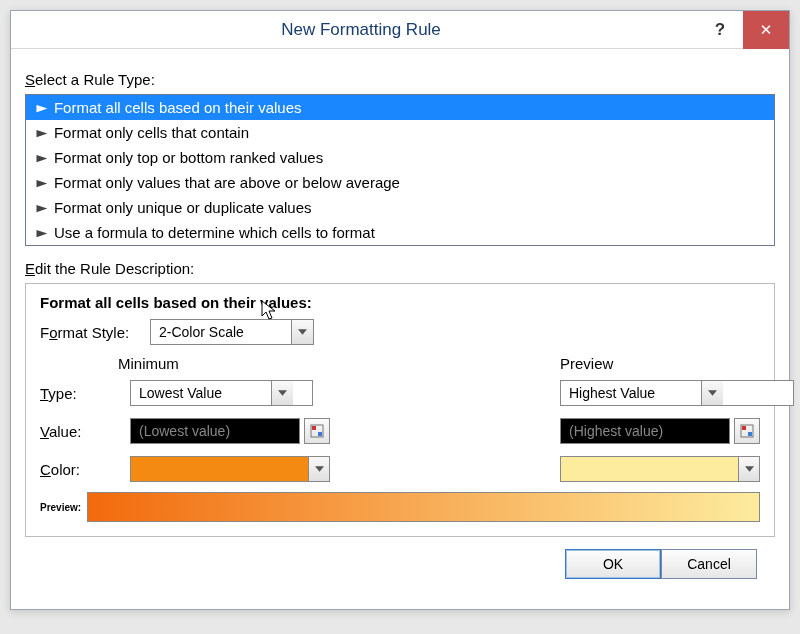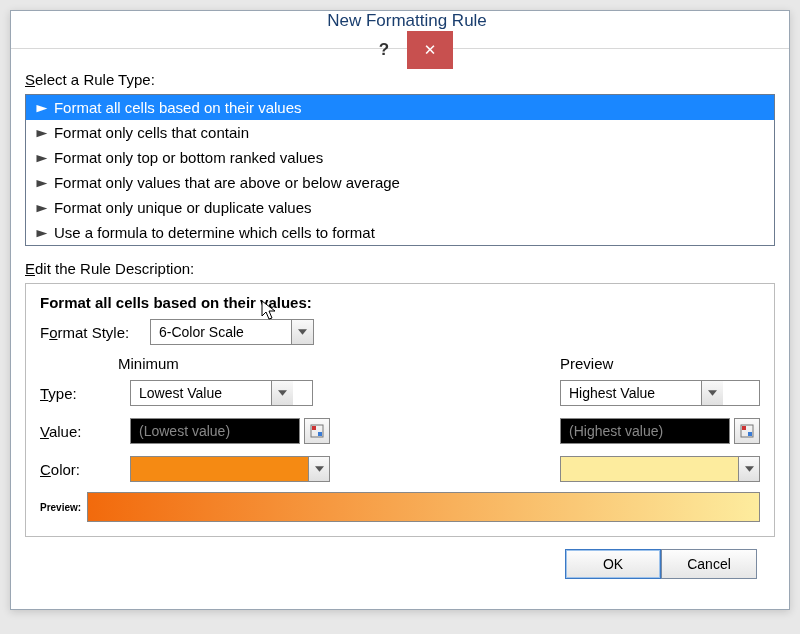--- a/index.html
+++ b/index.html
@@ -19,21 +19,20 @@
   border: 1px solid #9aa6b3;
   box-shadow: 0 2px 8px rgba(0,0,0,0.15);
 }
 .titlebar {
   background: #fff;
   display: flex;
   align-items: center;
   height: 38px;
   padding-left: 14px;
   border-bottom: 1px solid #d8d8d8;
-  flex-direction: column;
 }
 .titlebar .title {
   flex: 1;
   text-align: center;
   color: #1a3e6e;
   font-size: 17px;
   font-weight: 400;
 }
 .titlebar .ctrls {
   display: flex;
@@ -279,21 +278,21 @@
     </div>
 
     <div class="desc-box">
       <div class="desc-title">Format all cells based on their values:</div>
 
       <div class="row">
         <div class="field-label fs-label">
           F<span class="underline">o</span>rmat Style:
         </div>
         <div class="select">
-          <div class="sel-text">6-Color Scale</div>
+          <div class="sel-text">2-Color Scale</div>
           <div class="sel-btn">
             <svg viewBox="0 0 10 6">
                 <path d="M0 0 L5 6 L10 0 Z" fill="#555"></path>
               </svg>
           </div>
         </div>
       </div>
 
       <div class="minmax-headers">
         <div></div>
@@ -307,21 +306,21 @@
         <div class="field-label"><span class="underline">T</span>ype:</div>
         <div class="select" style="width:183px">
           <div class="sel-text">Lowest Value</div>
           <div class="sel-btn">
               <svg viewBox="0 0 10 6">
                 <path d="M0 0 L5 6 L10 0 Z" fill="#555"></path>
               </svg>
             </div>
         </div>
         <div></div>
-        <div class="select" style="width:200px">
+        <div class="select" style="width:234px">
           <div class="sel-text">Highest Value</div>
           <div class="sel-btn">
               <svg viewBox="0 0 10 6">
                 <path d="M0 0 L5 6 L10 0 Z" fill="#555"></path>
               </svg>
             </div>
         </div>
 
         <div class="field-label"><span class="underline">V</span>alue:</div>
         <div class="value-input">

